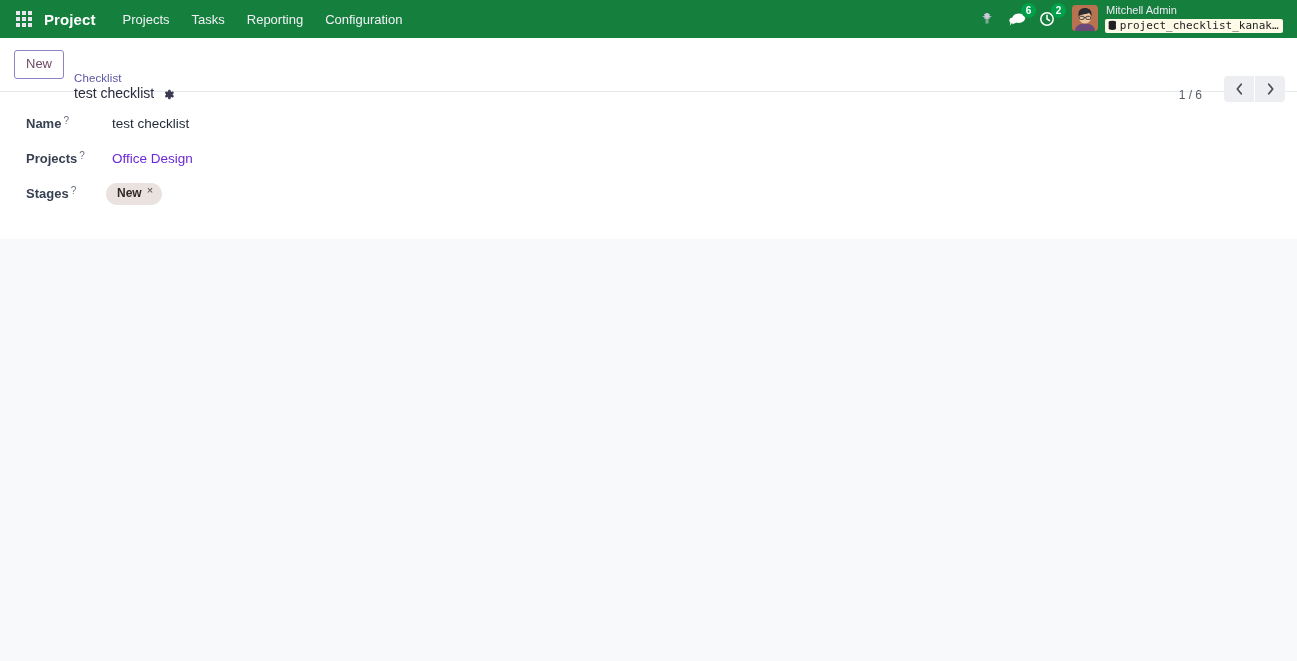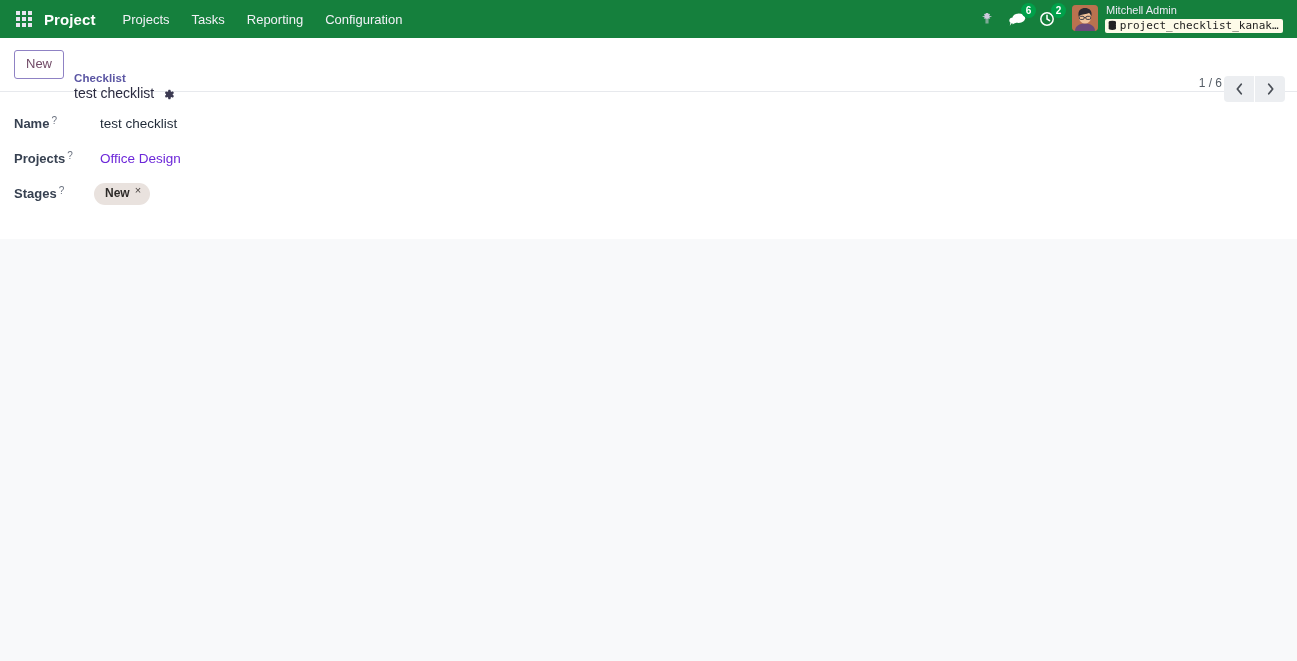--- a/index.html
+++ b/index.html
@@ -138,60 +138,60 @@
     border-radius: 3px;
     padding: 5px 11px;
     cursor: pointer;
     font-family: "Liberation Sans", sans-serif;
     line-height: 1.3;
   }
   .breadcrumb { display: flex; flex-direction: column; justify-content: center; line-height: 1.25; }
   .bc-parent {
     font-size: 11.5px;
     color: #5a55a3;
-    font-weight: 700;
+    font-weight: 400;
     cursor: pointer;
     letter-spacing: .1px;
     margin-top: 45px;
   }
   .bc-current-row { display: flex; align-items: center; gap: 7px; }
   .bc-current {
     font-size: 14px;
     color: #2b2b40;
   }
   .gear-btn {
     display: inline-flex;
     align-items: center;
     justify-content: center;
     cursor: pointer;
     color: #3c3a52;
     width: 14px; height: 14px;
   }
 
-  .cp-right { margin-left: auto; display: flex; align-items: flex-start; gap: 0; margin-top: 48px; }
+  .cp-right { margin-left: auto; display: flex; align-items: flex-end; gap: 20px; margin-top: 48px; }
   .pager-value { font-size: 12px; color: #555d66; padding-right: 2px; }
   .pager-btns {
     display: flex;
     background: #eceef1;
     border-radius: 4px;
     overflow: hidden;
   }
   .pager-btn {
     width: 30px; height: 26px;
     display: flex; align-items: center; justify-content: center;
     cursor: pointer;
     color: #4a4f57;
   }
   .pager-sep { width: 1px; background: #ffffff; }
 
   
   .sheet-bg { background: #ffffff; padding: 0; }
   .sheet {
     background: #ffffff;
-    padding: 20px 0 24px 0;
+    padding: 20px 0 24px 12px;
     min-height: 147px;
   }
   .field-row {
     display: flex;
     align-items: center;
     min-height: 23px;
     margin: 0 0 12px 0;
     padding-left: 14px;
   }
   .field-row:last-child { margin-bottom: 0; }

